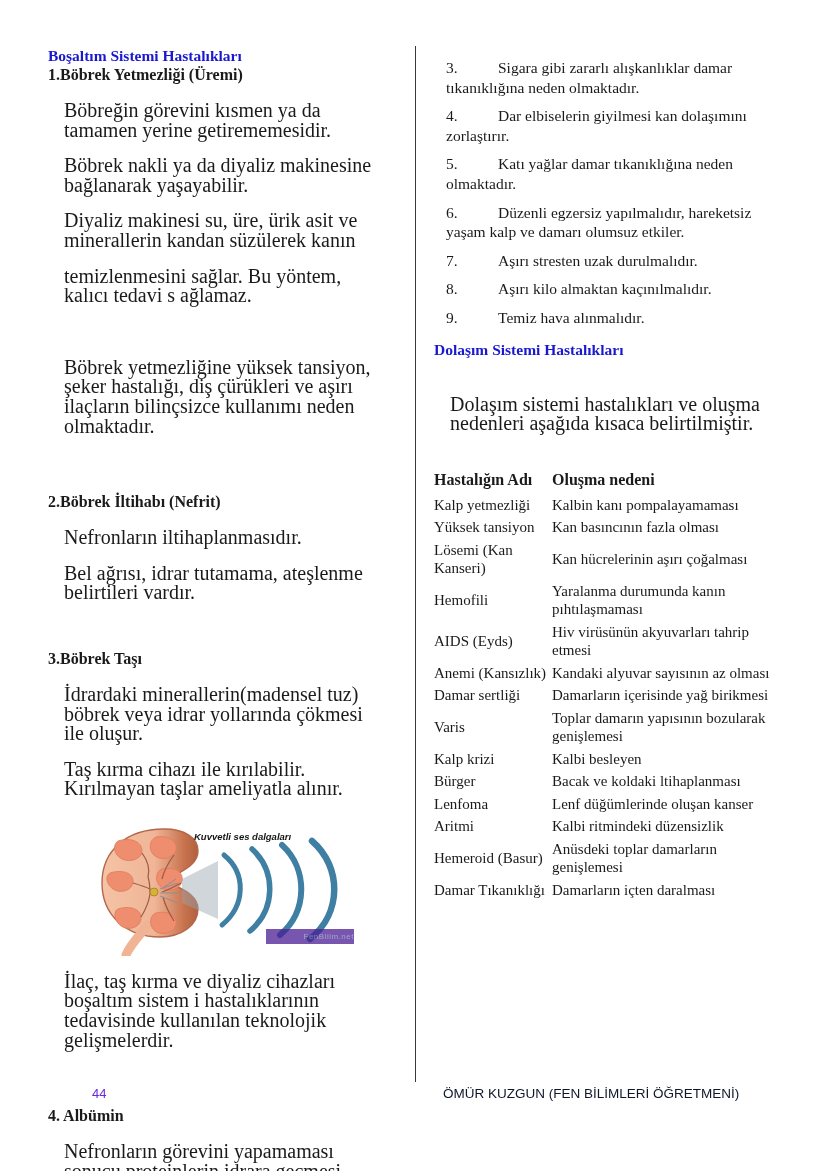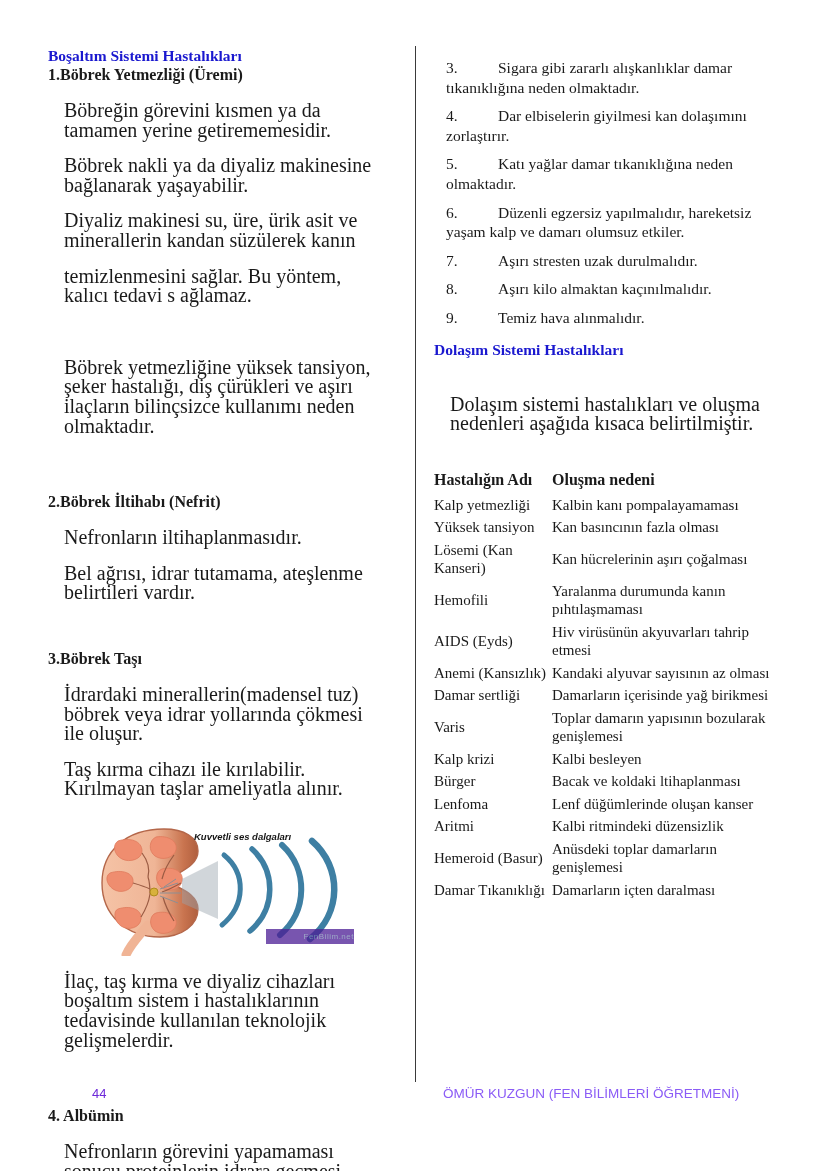--- a/index.html
+++ b/index.html
@@ -163,21 +163,21 @@
     font-family: "Liberation Sans", "DejaVu Sans", sans-serif;
     font-size: 13px;
     color: #6d28d9;
   }
   .footer-credit {
     position: absolute;
     left: 443px;
     top: 1086px;
     font-family: "Liberation Sans", "DejaVu Sans", sans-serif;
     font-size: 13.5px;
-    color: #8b5cf6;
+    color: #0f172a;
     white-space: nowrap;
   }
 </style>
 </head>
 <body>
 
 <div class="page">
 
   <div class="divider"></div>
 

